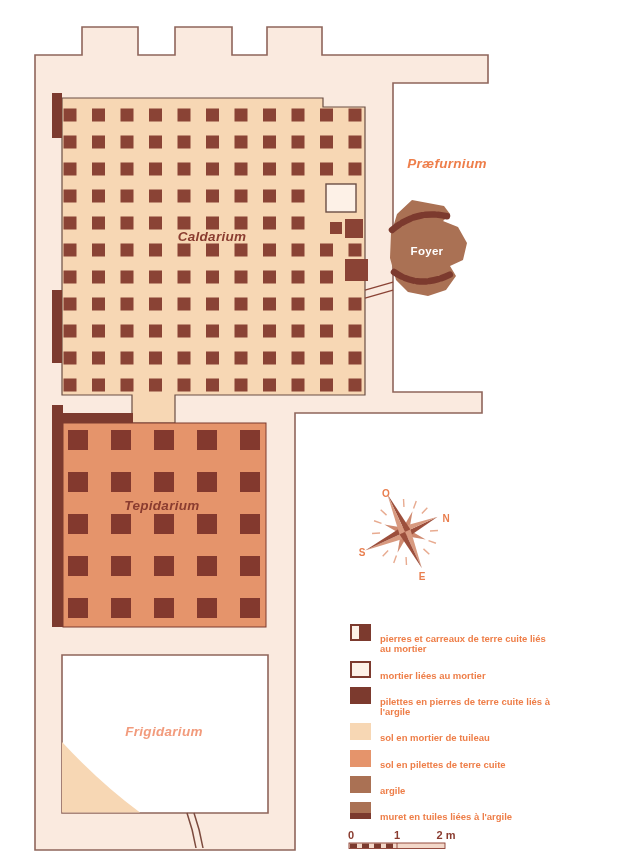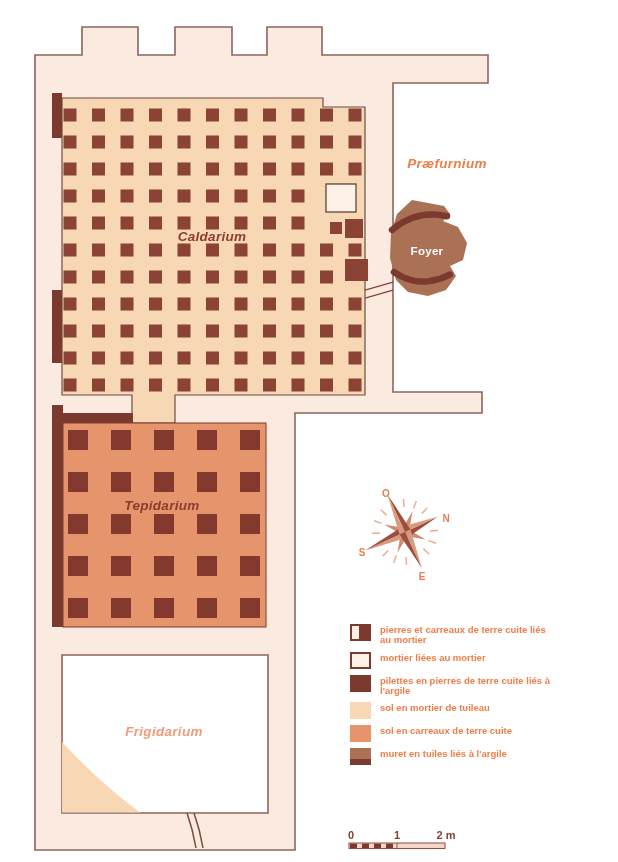--- a/index.html
+++ b/index.html
@@ -18,21 +18,21 @@
   #legend{position:absolute;left:350px;top:624px;width:250px;}
   .legend-row{display:flex;align-items:flex-start;margin-bottom:6px;}
   .sw{width:21px;height:17px;flex:0 0 21px;margin-right:9px;box-sizing:border-box;}
   .sw-split{border:2px solid #7c3a2e;background:linear-gradient(to right,#fdf1e7 0 42%,#7c3a2e 42% 100%);}
   .sw-outline{border:2px solid #7c3a2e;background:#fdf1e7;}
   .sw-solid-dark{background:#7c3a2e;}
   .sw-mortar-floor{background:#f7d7b4;}
   .sw-tile-floor{background:#e5946b;}
   .sw-clay{background:#aa7154;}
   .sw-clay-muret{background:linear-gradient(to bottom,#aa7154 0 62%,#7c3a2e 62% 100%);}
-  .legend-label{width:175px;color:#ee7e48;font-size:9.5px;font-weight:bold;line-height:1.08;margin-top:1px;}
+  .legend-label{width:175px;color:#ee7e48;font-size:9.5px;font-weight:bold;line-height:1.08;margin-top:10px;}
 </style>
 </head>
 <body>
 
 <div id="stage">
   <svg width="618" height="862" viewBox="0 0 618 862">
 
     <path fill-rule="evenodd" fill="#faeadf" stroke="#8f655b" stroke-width="1.6" d="M35,55 H82 V27 H138 V55 H175 V27 H232 V55 H267 V27 H322 V55 H488 V83 H393 V392 H482 V413 H295 V850 H35 Z
              M62,655 H268 V813 H62 Z"></path>
 
@@ -275,20 +275,24 @@
       <div class="legend-row">
         <span class="sw sw-solid-dark"></span>
         <span class="legend-label">pilettes en pierres de terre cuite liés à l'argile</span>
       </div>
       <div class="legend-row">
         <span class="sw sw-mortar-floor"></span>
         <span class="legend-label">sol en mortier de tuileau</span>
       </div>
       <div class="legend-row">
         <span class="sw sw-tile-floor"></span>
-        <span class="legend-label">sol en carreaux de terre cuite</span>
+        <span class="legend-label">sol en pilettes de terre cuite</span>
+      </div>
+      <div class="legend-row">
+        <span class="sw sw-clay"></span>
+        <span class="legend-label">argile</span>
       </div>
       <div class="legend-row">
         <span class="sw sw-clay-muret"></span>
-        <span class="legend-label">muret en tuiles liés à l'argile</span>
+        <span class="legend-label">muret en tuiles liées à l'argile</span>
       </div>
     </div>
 </div>
 
 </body></html>

